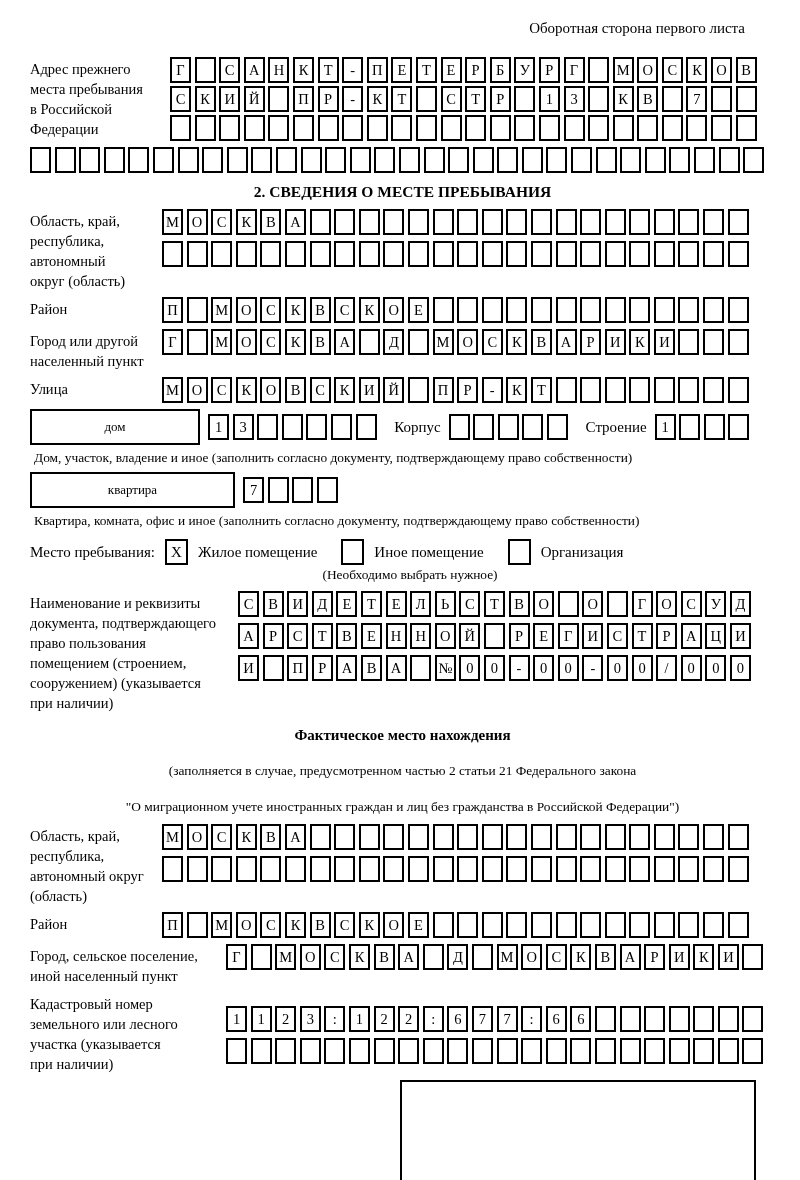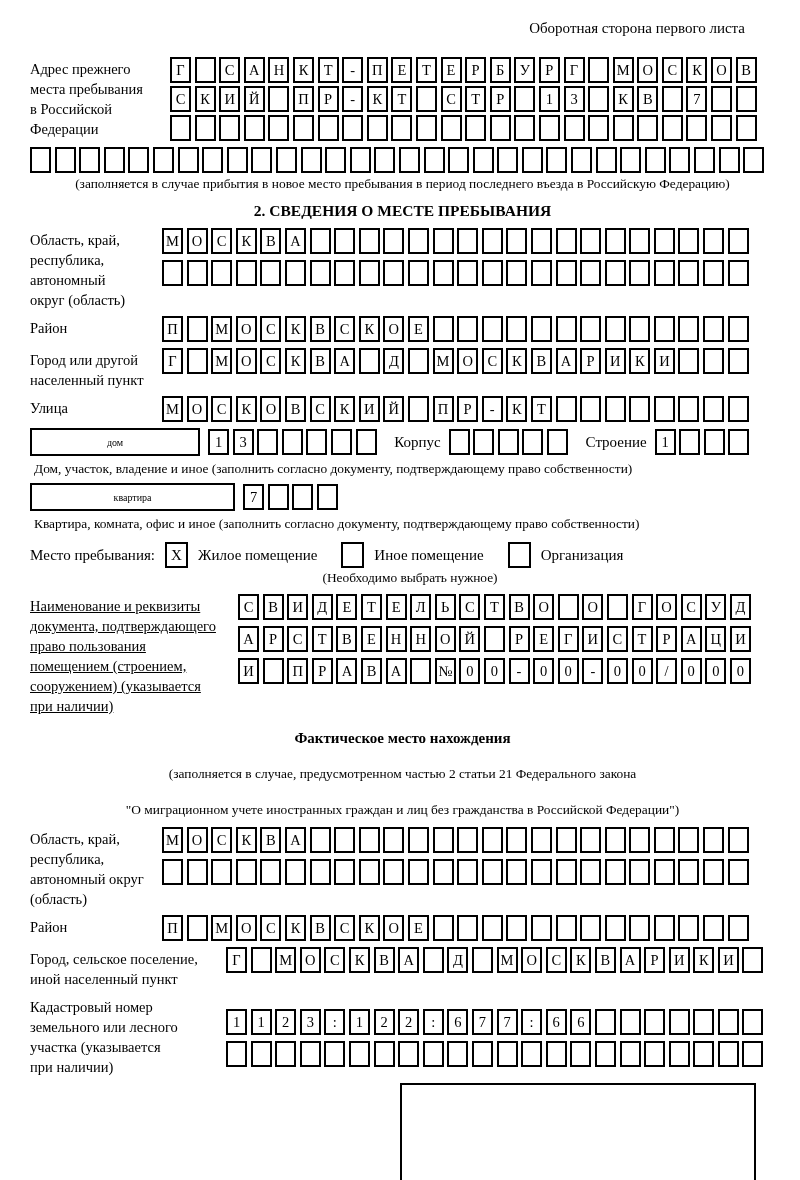--- a/index.html
+++ b/index.html
@@ -9,41 +9,41 @@
     padding:20px 25px 10px 30px;
     background:#fff;color:#000;
     font-family:"Liberation Serif","DejaVu Serif",serif;
     font-size:15px;
   }
   .header-note{text-align:right;font-size:15px;padding-right:30px;margin-bottom:20px;}
   .field{display:flex;align-items:flex-start;margin-bottom:6px;}
   .flabel{flex:0 0 auto;line-height:20px;font-size:14.5px;padding-top:2px;}
   .w140{width:140px;}
   .w132{width:132px;}
-  .w208{width:208px;text-decoration:underline;}
+  .w208{width:208px;}
   .w196{width:196px;}
   .rowset{display:flex;flex-direction:column;gap:3px;}
   .cellrow{display:flex;flex-wrap:nowrap;}
   .cellrow.inline{display:inline-flex;vertical-align:middle;}
   .cell{
     display:inline-flex;align-items:center;justify-content:center;
     width:21px;height:26px;box-sizing:border-box;
     border:2px solid #000;margin-right:3.6px;
     font-size:14.5px;line-height:1;flex:0 0 auto;
     background:#fff;
   }
   .full{margin-left:0;margin-bottom:2px;}
   .caption{font-size:13.4px;line-height:17px;}
   .center{text-align:center;}
   .sec-title{font-weight:bold;font-size:15.5px;text-align:center;margin:10px 0 8px 0;}
   .sub-title{font-weight:bold;font-size:15px;text-align:center;margin:14px 0 16px 0;}
   .typebox{
     display:inline-flex;align-items:center;justify-content:center;
-    height:28px;box-sizing:border-box;border:2px solid #000;
-    font-size:10px;flex:0 0 auto;
+    height:36px;box-sizing:border-box;border:2px solid #000;
+    font-size:13px;flex:0 0 auto;
   }
   .house-row,.apt-row{display:flex;align-items:center;margin-bottom:4px;}
   .inline-lbl{margin:0 8px 0 14px;font-size:15px;}
   .gap8{width:8px;flex:0 0 auto;}
   .stay-row{display:flex;align-items:center;margin:10px 0 2px 0;}
   .checkbox{
     display:inline-flex;align-items:center;justify-content:center;
     width:23px;height:26px;box-sizing:border-box;border:2px solid #000;
     font-size:15px;margin:0 10px;flex:0 0 auto;
   }
@@ -178,21 +178,20 @@
       <span class="cell">&nbsp;</span>
       <span class="cell">&nbsp;</span>
       <span class="cell">&nbsp;</span>
       <span class="cell">&nbsp;</span>
       <span class="cell">&nbsp;</span>
       <span class="cell">&nbsp;</span>
       <span class="cell">&nbsp;</span>
       <span class="cell">&nbsp;</span>
       <span class="cell">&nbsp;</span>
     </div>
-  <div class="caption center mb2">(заполняется в случае прибытия в новое место пребывания в период последнего въезда в Российскую Федерацию)</div>
 
   <div class="sec-title">2. СВЕДЕНИЯ О МЕСТЕ ПРЕБЫВАНИЯ</div>
 
   <div class="field" style="min-height:78px;">
     <div class="flabel w132">
         <div class="lbl-line">Область, край,</div>
         <div class="lbl-line">республика,</div>
         <div class="lbl-line">автономный</div>
         <div class="lbl-line">округ (область)</div>
       </div>

